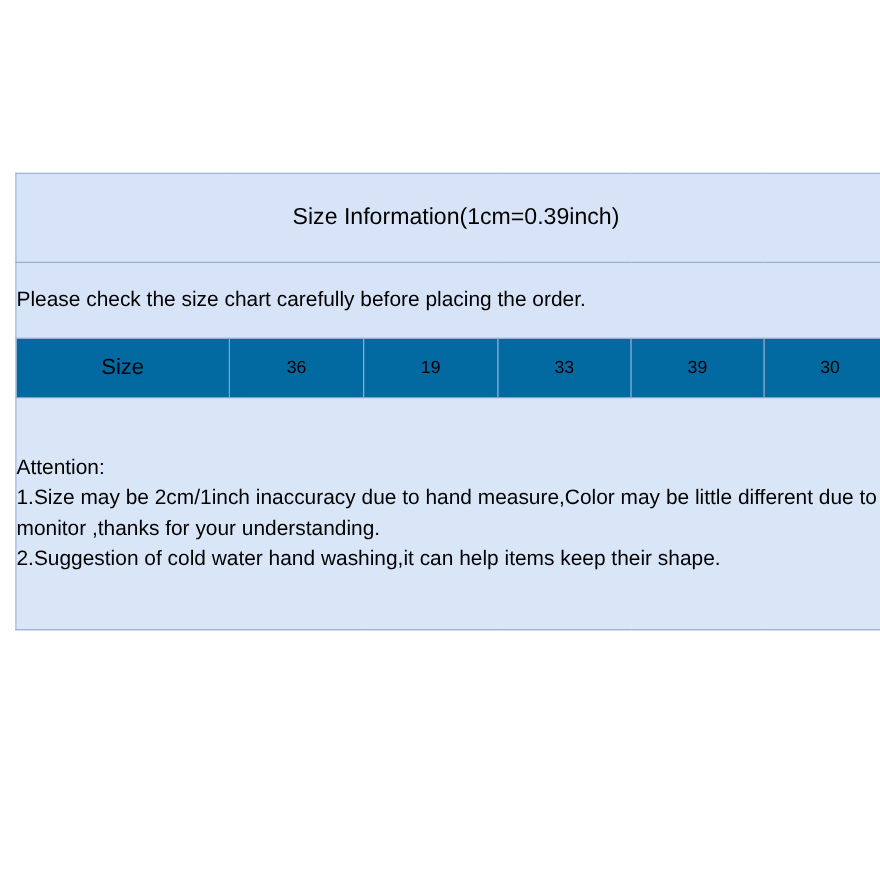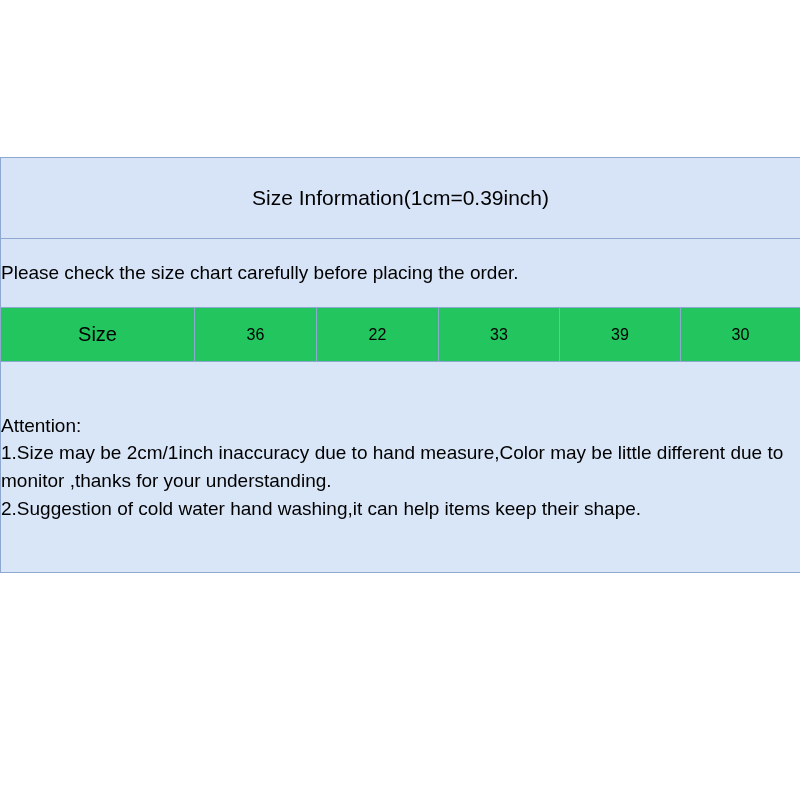--- a/index.html
+++ b/index.html
@@ -9,40 +9,40 @@
   }
   body {
     width: 800px;
     height: 800px;
     font-family: "Liberation Sans", sans-serif;
     color: #000000;
     overflow: hidden;
   }
   #chart-wrap {
     position: absolute;
-    left: 0;
+    left: 14px;
     top: 157px;
     width: 680px;
     box-sizing: border-box;
   }
   table.size-table {
     width: 800px;
     border-collapse: collapse;
     table-layout: fixed;
   }
   table.size-table td {
     border: 1px solid #8fa8cf;
     padding: 0;
     vertical-align: middle;
   }
   .band-blue {
     background: #d7e4f7;
   }
   .band-green {
-    background: #22c55e;
+    background: #0369a1;
   }
   .band-blue-light {
     background: #d9e6f8;
   }
   .title-cell {
     height: 80px;
     text-align: center;
     font-size: 21px;
     line-height: 1.2;
   }
@@ -97,21 +97,21 @@
     <tbody>
       <tr>
         <td class="band-blue title-cell" colspan="6">Size Information(1cm=0.39inch)</td>
       </tr>
       <tr>
         <td class="band-blue subtitle-cell" colspan="6">Please check the size chart carefully before placing the order.</td>
       </tr>
       <tr>
         <td class="band-green row-head label-size">Size</td>
         <td class="band-green cell">36</td>
-        <td class="band-green cell">22</td>
+        <td class="band-green cell">19</td>
         <td class="band-green cell">33</td>
         <td class="band-green cell">39</td>
         <td class="band-green cell">30</td>
       </tr>
       <tr>
         <td class="band-blue-light note-cell" colspan="6">
           <span class="note-line">Attention:</span>
           <span class="note-line">1.Size may be 2cm/1inch inaccuracy due to hand measure,Color may be little different due to monitor ,thanks for your understanding.</span>
           <span class="note-line">2.Suggestion of cold water hand washing,it can help items keep their shape.</span>
         </td>

